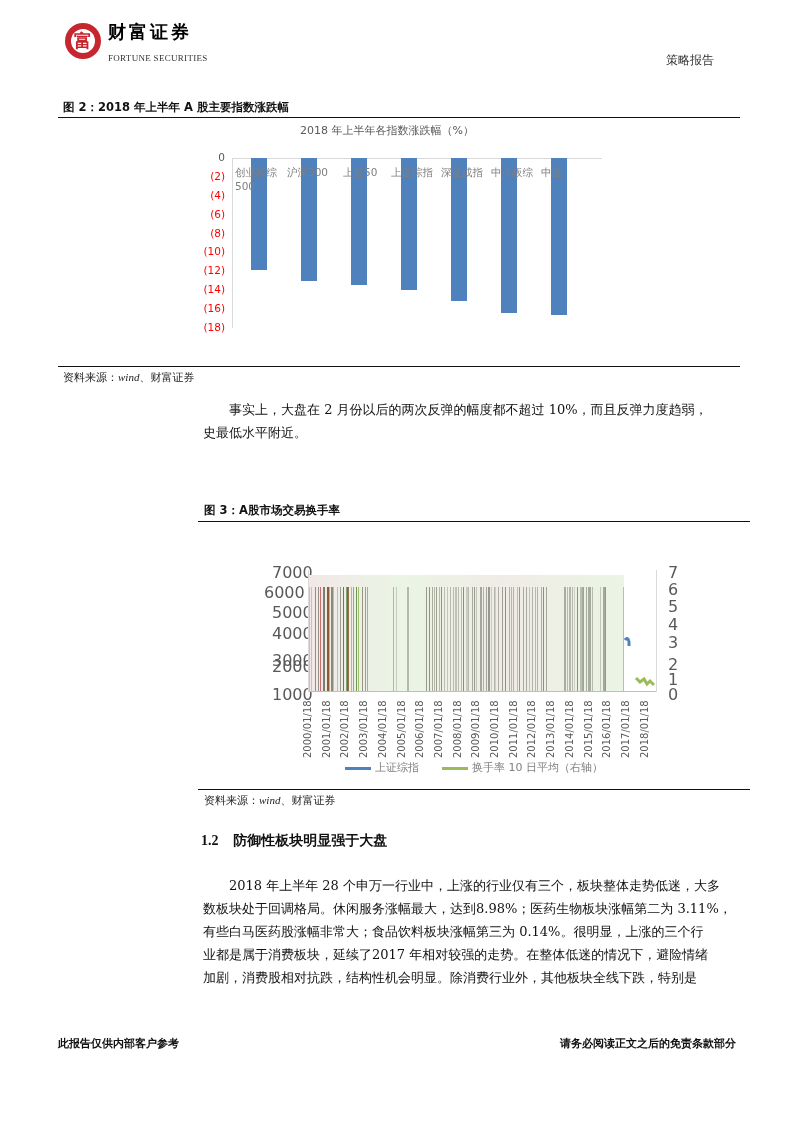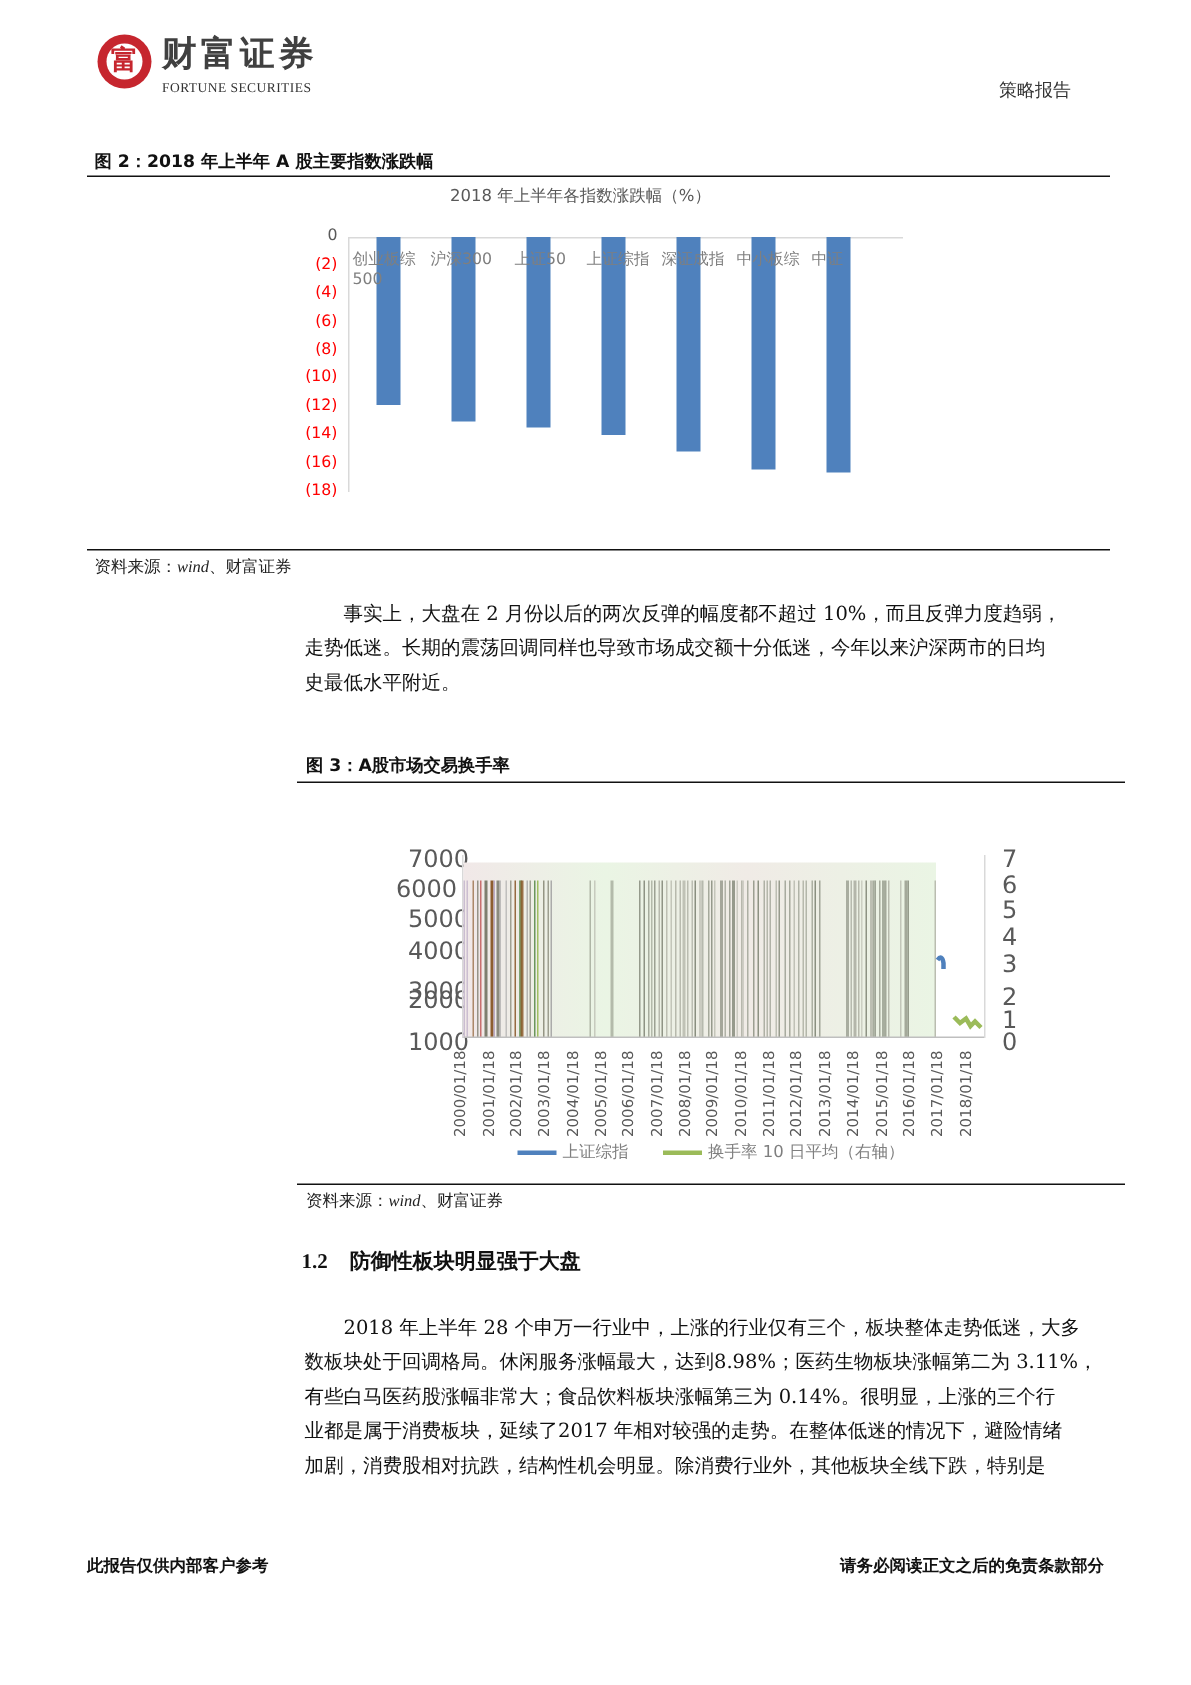--- a/index.html
+++ b/index.html
@@ -7,21 +7,21 @@
          font-family:"DejaVu Serif","Liberation Serif",serif; color:#1a1a1a; }
   .abs { position:absolute; }
   
   .logo { left:62px; top:20px; width:200px; height:46px; }
   .logo-circle { position:absolute; left:3px; top:3px; width:36px; height:36px; border-radius:50%;
                  background:#c6262e; }
   .logo-circle .inner { position:absolute; left:6px; top:6px; width:24px; height:24px; border-radius:50%;
                  background:#fff; }
   .logo-circle .glyph { position:absolute; left:0; top:0; width:36px; height:36px; line-height:36px; text-align:center;
                  color:#c6262e; font-size:18px; font-weight:bold; font-family:"DejaVu Sans",sans-serif; }
-  .logo-cn { position:absolute; left:46px; top:0px; font-size:23px; font-weight:bold; letter-spacing:3px; color:#404040;
+  .logo-cn { position:absolute; left:46px; top:0px; font-size:18px; font-weight:bold; letter-spacing:3px; color:#000000;
              font-family:"DejaVu Serif",serif; }
   .logo-en { position:absolute; left:46px; top:33px; font-size:9px; color:#333; font-family:"Liberation Serif",serif; letter-spacing:0.3px; }
   .report-type { right:80px; top:52px; font-size:12px; color:#333; }
   .fig-title { font-family:"DejaVu Sans",sans-serif; font-weight:bold; font-size:11.5px; color:#111; }
   .rule { height:1.4px; background:#111; }
   .source { font-size:11px; color:#222; }
   .source i { font-family:"Liberation Serif",serif; }
   .para { font-size:13px; line-height:23px; color:#111; text-align:justify; }
   .section-h { font-family:"DejaVu Sans",sans-serif; font-weight:bold; font-size:14px; color:#111; }
   .footer { font-family:"DejaVu Sans",sans-serif; font-weight:bold; font-size:11px; color:#111; }
@@ -90,21 +90,20 @@
     </div>
 </div>
 
 <div class="abs rule" style="left:58px; top:366px; width:682px;"></div>
 <div class="abs source" style="left:63px; top:370px;">
   <span>资料来源：</span><i>wind</i><span>、财富证券</span>
 </div>
 
 <div class="abs para" style="left:203px; top:398px; width:545px;">
   <div style="text-indent:26px;">事实上，大盘在  2 月份以后的两次反弹的幅度都不超过 10%，而且反弹力度趋弱，</div>
-  <div>走势低迷。长期的震荡回调同样也导致市场成交额十分低迷，今年以来沪深两市的日均</div>
   <div>史最低水平附近。</div>
 </div>
 
 <div class="abs fig-title" style="left:204px; top:503px;">图 3：A股市场交易换手率</div>
 <div class="abs rule" style="left:198px; top:521px; width:552px;"></div>
 
 <div class="abs" style="left:260px; top:560px; width:420px; height:220px;">
   <div id="c2-lticks">
       <div class="abs tick2" style="left: 12px; top: 3px;">7000</div>
       <div class="abs tick2" style="left: 4px; top: 23px;">6000</div>

